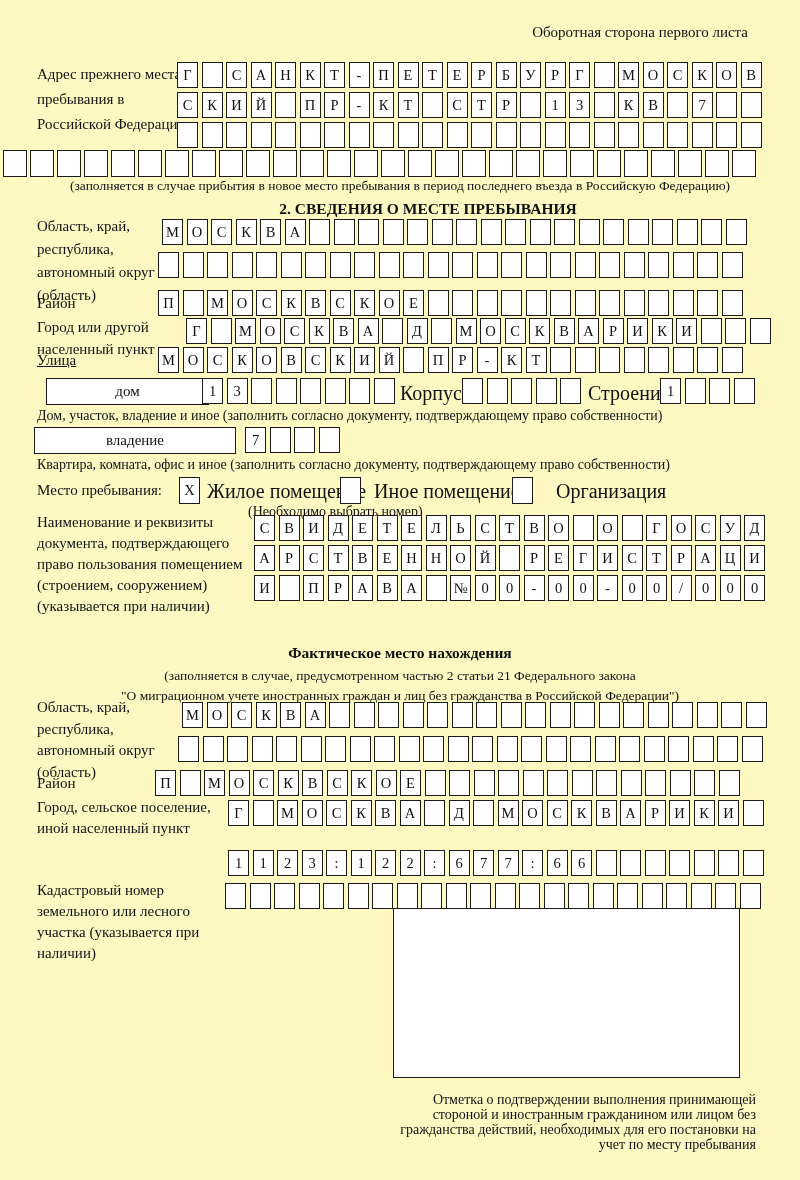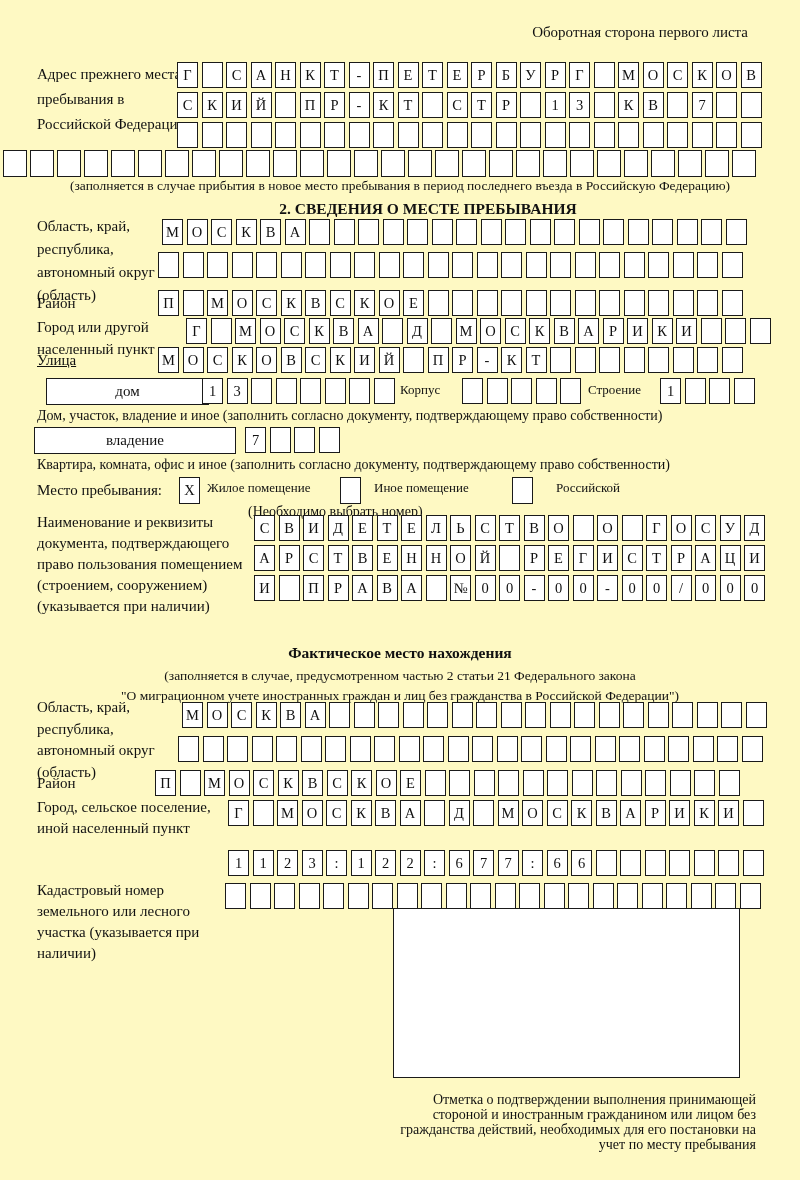--- a/index.html
+++ b/index.html
@@ -10,21 +10,21 @@
   .note{font-size:13.5px;color:#111;}
   .title{font-size:15.5px;font-weight:bold;text-align:center;width:800px;left:0;}
   .cells{position:absolute;display:flex;gap:3.5px;}
   .cell{box-sizing:border-box;flex:none;width:21px;height:26px;border:1.7px solid #1a1a1a;
         display:flex;align-items:center;justify-content:center;
         font-size:14.5px;font-family:"Liberation Serif", serif;color:#111;background:#fff;}
   .lg{gap:3px;}
   .lg .cell{width:24px;height:27px;}
   .widebox{box-sizing:border-box;position:absolute;border:1.7px solid #1a1a1a;height:27px;
         display:flex;align-items:center;justify-content:center;font-size:15px;background:#fff;}
-  .inline-lbl{position:absolute;font-size:13px;}
+  .inline-lbl{position:absolute;font-size:20px;}
   .checkbox{position:absolute;}
   .bigbox{box-sizing:border-box;position:absolute;border:1.7px solid #1a1a1a;background:#fff;}
   .center{text-align:center;width:800px;left:0;}
 </style>
 </head>
 <body>
 
 <div id="page">
 
   <div class="abs note" style="top:24px;right:52px;font-size:15px;">Оборотная сторона первого листа</div>
@@ -316,21 +316,21 @@
       <div class="cell"></div>
     </div>
   <div class="abs note" style="left:37px;top:457px;font-size:14px;">Квартира, комната, офис и иное (заполнить согласно документу, подтверждающему право собственности)</div>
 
   <div class="abs lbl" style="left:37px;top:479px;">Место пребывания:</div>
   <div class="cell checkbox" style="left:179px;top:477px;height:27px;">X</div>
   <div class="inline-lbl" style="left:207px;top:480px;">Жилое помещение</div>
   <div class="cell checkbox" style="left:340px;top:477px;height:27px;"></div>
   <div class="inline-lbl" style="left:374px;top:480px;">Иное помещение</div>
   <div class="cell checkbox" style="left:512px;top:477px;height:27px;"></div>
-  <div class="inline-lbl" style="left:556px;top:480px;">Российской</div>
+  <div class="inline-lbl" style="left:556px;top:480px;">Организация</div>
   <div class="abs note" style="left:248px;top:504px;font-size:14px;">(Необходимо выбрать номер)</div>
 
   <div class="abs lbl" style="left:37px;top:512px;width:215px;line-height:21px;">Наименование и реквизиты документа, подтверждающего право пользования помещением (строением, сооружением) (указывается при наличии)</div>
   <div class="cells" style="left:254px;top:515px;">
       <div class="cell">С</div>
       <div class="cell">В</div>
       <div class="cell">И</div>
       <div class="cell">Д</div>
       <div class="cell">Е</div>
       <div class="cell">Т</div>

